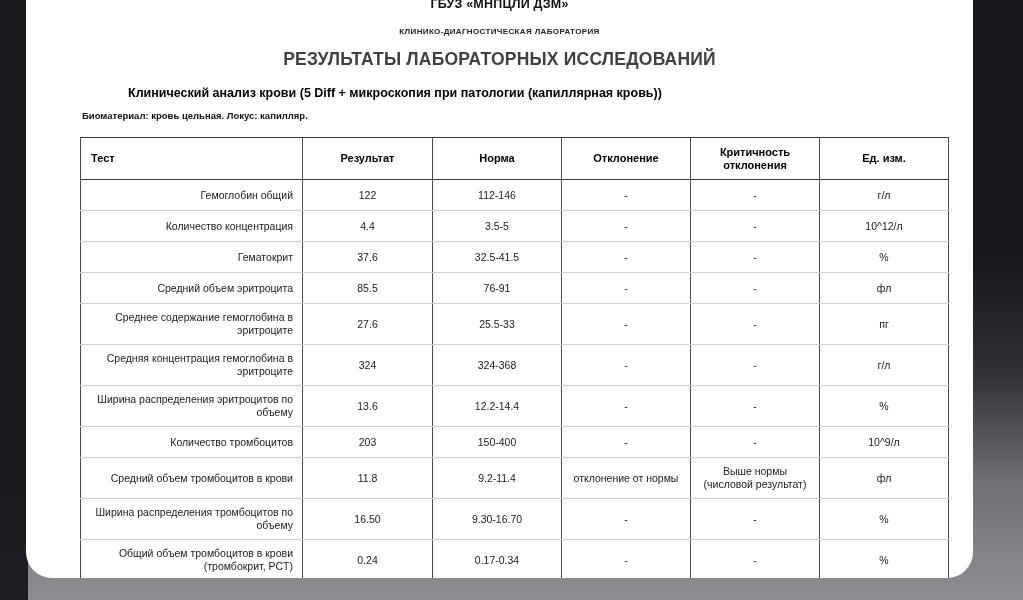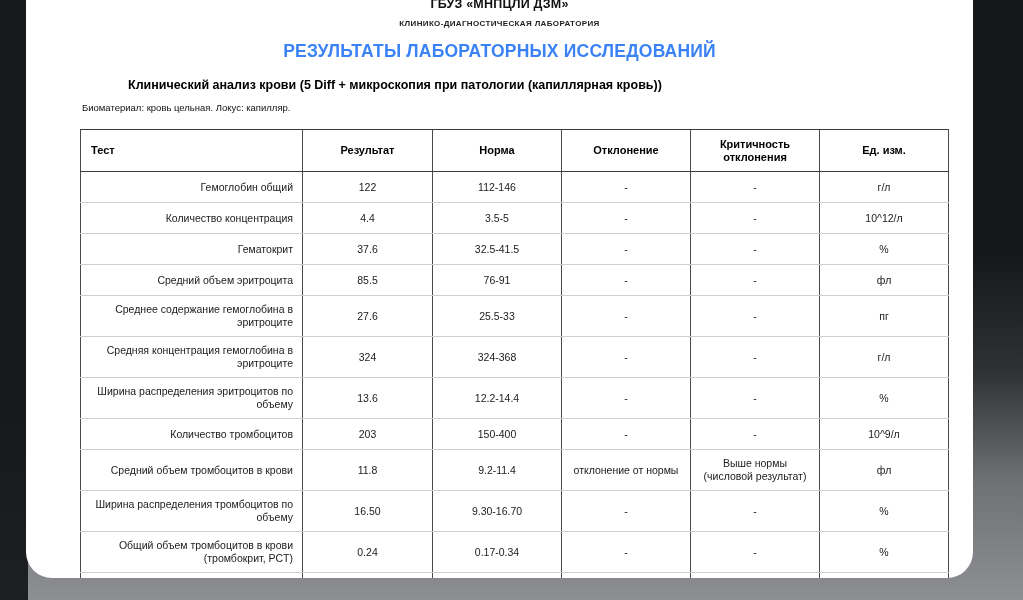--- a/index.html
+++ b/index.html
@@ -60,41 +60,41 @@
     font-weight: bold;
     letter-spacing: 0.2px;
     color: #111;
     line-height: 13px;
   }
   .org-sub {
     font-size: 8px;
     font-weight: bold;
     letter-spacing: 0.35px;
     color: #222;
-    margin-top: 8px;
+    margin-top: 16px;
     line-height: 10px;
   }
   .doc-title {
     text-align: center;
     font-size: 17.5px;
     font-weight: bold;
-    color: #3b82f6;
+    color: #404040;
     letter-spacing: 0.2px;
     margin-top: 12px;
   }
   .subtitle {
     font-size: 12.5px;
     font-weight: bold;
     color: #000;
     margin: 16px 0 0 56px;
     padding-left: 46px;
   }
   .biomaterial {
     font-size: 9.5px;
-    font-weight: normal;
+    font-weight: bold;
     color: #111;
     margin: 10px 0 0 56px;
   }
 
   
   .table-wrap {
     margin: 16px 0 0 54px;
     width: 868px;
   }
   table.lab {

